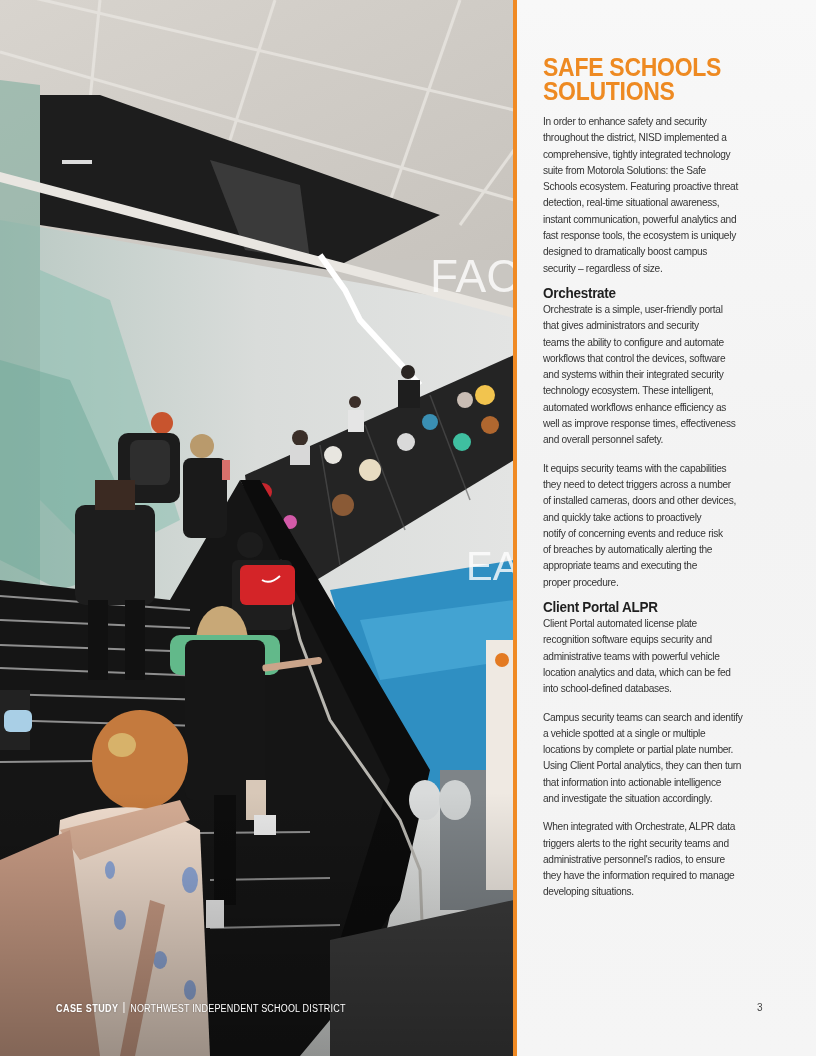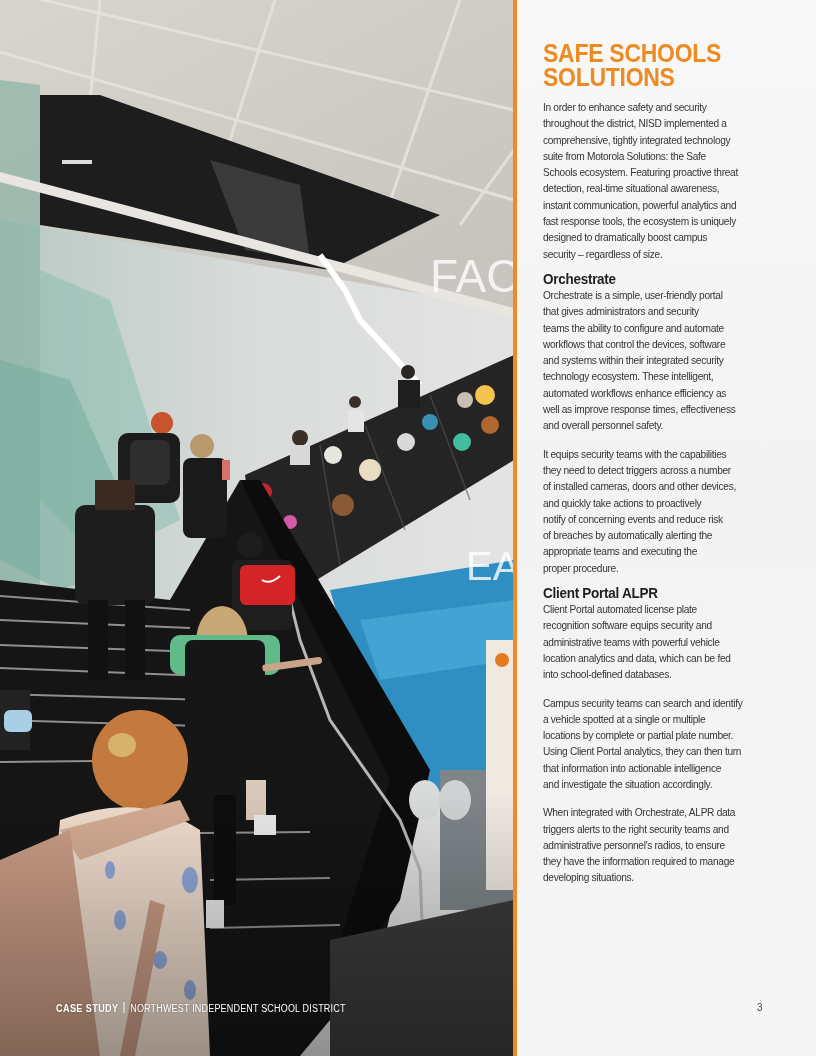--- a/index.html
+++ b/index.html
@@ -17,21 +17,21 @@
     position: absolute; left: 513px; top: 0; width: 4px; height: 1056px;
     background: #F08A24;
   }
 
   
   .column {
     position: absolute; left: 517px; top: 0; width: 299px; height: 1056px;
     background: linear-gradient(180deg, #f8f8f8 0%, #f3f3f3 45%, #f5f5f5 100%);
   }
   .content {
-    position: absolute; left: 26px; top: 41px; width: 240px;
+    position: absolute; left: 26px; top: 55px; width: 240px;
     color: #333333;
   }
   .headline {
     font-family: "Liberation Sans", sans-serif;
     font-weight: 700; color: #EE8A22;
     font-size: 25px; line-height: 24px; letter-spacing: -0.3px;
     transform: scaleX(0.92); transform-origin: left top;
     width: 270px;
     text-transform: uppercase;
   }

